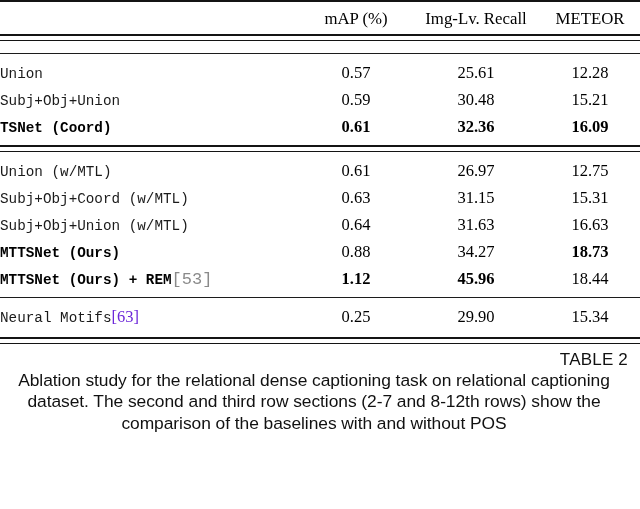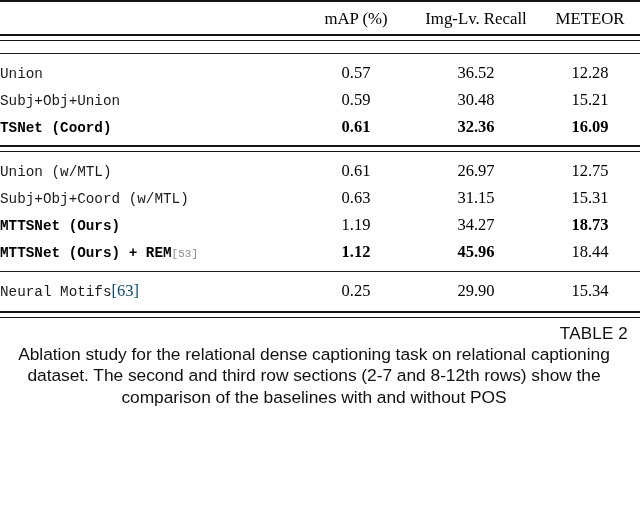--- a/index.html
+++ b/index.html
@@ -58,28 +58,28 @@
     text-align: center;
     line-height: 25px;
     height: 25px;
     padding-right: 14px;
   }
   .cell-num.b { font-weight: bold; }
 
   .ref {
     font-family: "Liberation Mono", "DejaVu Sans Mono", monospace;
     font-weight: normal;
-    font-size: 11px;
+    font-size: 17px;
     color: #8a8a8a;
   }
   .ref-serif {
     font-family: "Liberation Serif", serif;
     font-weight: normal;
     font-size: 16.5px;
-    color: #0c4a6e;
+    color: #6d28d9;
     letter-spacing: 0;
   }
 
   
   .rule-row td {
     padding: 0;
     height: 0;
   }
   .hr {
     height: 0;
@@ -190,21 +190,21 @@
         </tr>
       <tr class="rule-row">
           <td colspan="4">
             <div class="sp-sm"></div>
           </td>
         </tr>
 
       <tr>
         <td class="cell-label">Union</td>
         <td class="cell-num">0.57</td>
-        <td class="cell-num">36.52</td>
+        <td class="cell-num">25.61</td>
         <td class="cell-num">12.28</td>
       </tr>
       <tr>
         <td class="cell-label">Subj+Obj+Union</td>
         <td class="cell-num">0.59</td>
         <td class="cell-num">30.48</td>
         <td class="cell-num">15.21</td>
       </tr>
       <tr>
         <td class="cell-label b">TSNet (Coord)</td>
@@ -235,22 +235,28 @@
         <td class="cell-num">26.97</td>
         <td class="cell-num">12.75</td>
       </tr>
       <tr>
         <td class="cell-label">Subj+Obj+Coord (w/MTL)</td>
         <td class="cell-num">0.63</td>
         <td class="cell-num">31.15</td>
         <td class="cell-num">15.31</td>
       </tr>
       <tr>
+        <td class="cell-label">Subj+Obj+Union (w/MTL)</td>
+        <td class="cell-num">0.64</td>
+        <td class="cell-num">31.63</td>
+        <td class="cell-num">16.63</td>
+      </tr>
+      <tr>
         <td class="cell-label b">MTTSNet (Ours)</td>
-        <td class="cell-num">1.19</td>
+        <td class="cell-num">0.88</td>
         <td class="cell-num">34.27</td>
         <td class="cell-num b">18.73</td>
       </tr>
       <tr>
         <td class="cell-label b"><span>MTTSNet (Ours) + REM</span><span class="ref">[53]</span></td>
         <td class="cell-num b">1.12</td>
         <td class="cell-num b">45.96</td>
         <td class="cell-num">18.44</td>
       </tr>
 

